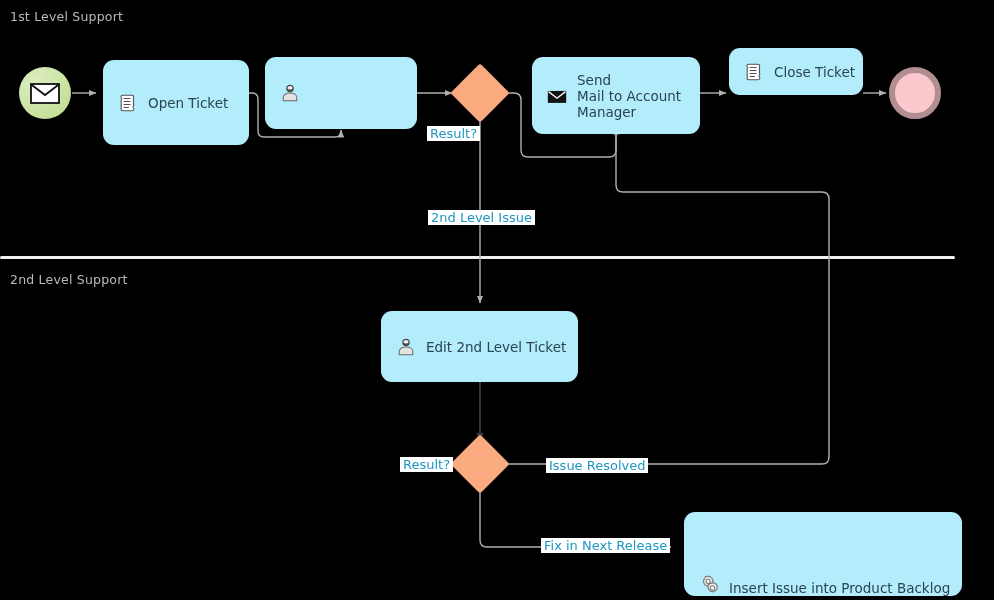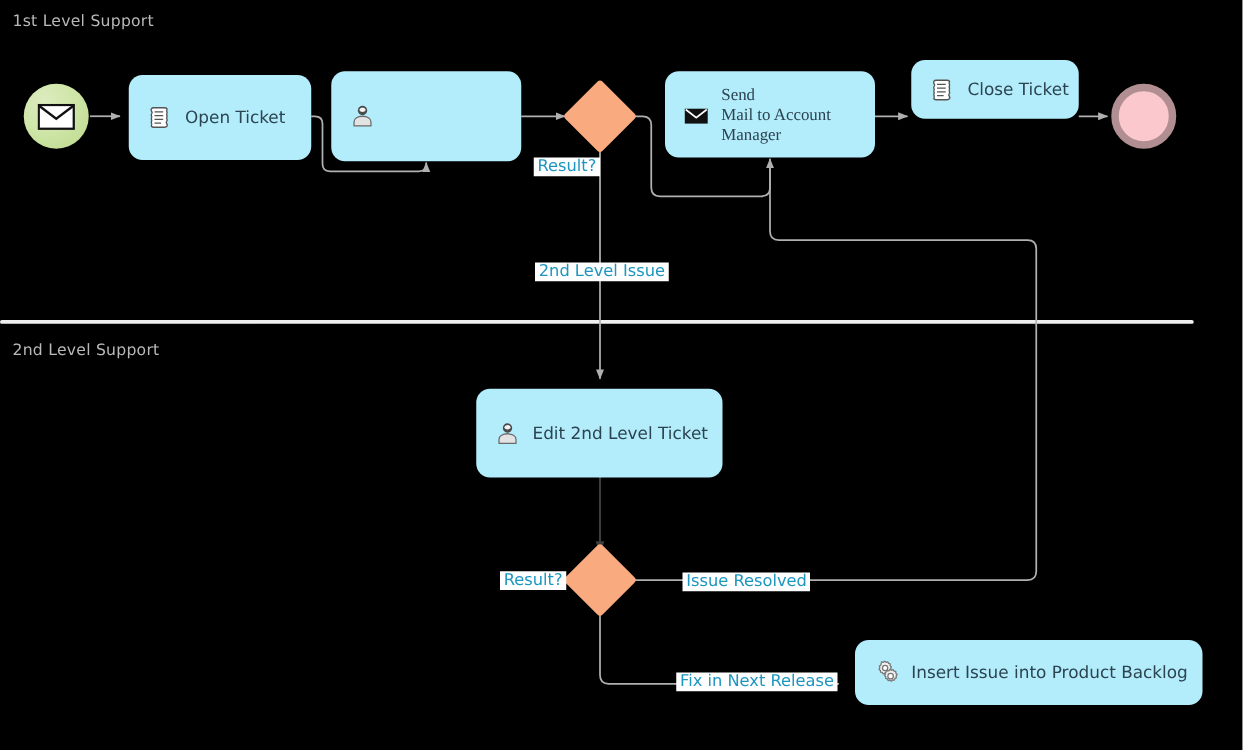--- a/index.html
+++ b/index.html
@@ -155,40 +155,40 @@
     <path class="flow" d="M480,492 L480,540 Q480,547 487,547 L671,547" marker-end="url(#ah)"></path>
   </svg>
 
   <div class="event start-event" style="left:19px; top:67px;">
     <svg class="t-icon" width="30" height="21" viewBox="0 0 30 21">
       <rect x="1" y="1" width="28" height="19" fill="#ffffff" stroke="#111111" stroke-width="1.8"></rect>
       <path d="M1.5,1.8 L15,12 L28.5,1.8" fill="none" stroke="#111111" stroke-width="1.8"></path>
     </svg>
   </div>
 
-  <div class="task" style="left:103px; top:60px; width:146px; height:68px;">
+  <div class="task" style="left:103px; top:60px; width:146px; height:85px;">
     <svg class="t-icon" viewBox="0 0 24 24">
       <path d="M6.5,3.5 C4.6,3.5 3.6,5 4.6,6.3 C5.4,7.3 5.4,8 4.6,9 C3.6,10.3 5.4,11 4.6,12.3 C3.8,13.5 5.4,14.2 4.6,15.4 C3.8,16.6 5.4,17.4 4.6,18.6 C4.0,19.5 4.8,20.5 6.5,20.5 L16,20.5 C18,20.5 19,19 18,17.7 C17.2,16.7 17.2,16 18,15 C19,13.7 17.2,13 18,11.7 C18.8,10.5 17.2,9.8 18,8.6 C18.8,7.4 17.2,6.6 18,5.4 C18.6,4.5 17.8,3.5 16,3.5 Z" fill="#ffffff" stroke="#555555" stroke-width="1.2" stroke-linejoin="round"></path>
       <path d="M7.2,7 L14.8,7 M7.2,10.3 L14.8,10.3 M7.2,13.6 L14.8,13.6 M7.2,16.9 L13,16.9" stroke="#555555" stroke-width="1.1" fill="none"></path>
     </svg>
     <div class="t-label">Open Ticket</div>
   </div>
 
   <div class="task" style="left:265px; top:57px; width:152px; height:72px;">
     <svg class="t-icon" viewBox="0 0 24 24">
       <circle cx="12" cy="7" r="4.1" fill="#4b4b4b"></circle>
       <path d="M12,4.3 a3.1,3.1 0 0 1 2.9,2.2 a3.3,3.3 0 0 1 -5.8,0 A3.1,3.1 0 0 1 12,4.3 Z" fill="#f4f4f4"></path>
       <path d="M4.6,20.5 L4.6,17 C4.6,13.9 7.9,12 12,12 C16.1,12 19.4,13.9 19.4,17 L19.4,20.5 Z" fill="#e3e3e3" stroke="#6a6a6a" stroke-width="1.1" stroke-linejoin="round"></path>
     </svg>
   </div>
 
   <div class="gateway" style="left:459px; top:72px;"></div>
   <div class="flow-label" style="left:427px; top:126px;">Result?</div>
 
-  <div class="task" style="left:532px; top:57px; width:168px; height:69px;font-family:Liberation Serif, serif;">
+  <div class="task" style="left:532px; top:57px; width:168px; height:77px;">
     <svg class="t-icon" viewBox="0 0 24 24">
       <rect x="2" y="6.5" width="20" height="13" fill="#111111"></rect>
       <path d="M2.8,7.2 L12,14.4 L21.2,7.2" fill="none" stroke="#ffffff" stroke-width="1.5"></path>
     </svg>
     <div class="t-label">Send
 Mail to Account
 Manager</div>
   </div>
 
   <div class="task" style="left:729px; top:48px; width:134px; height:47px;">
@@ -212,21 +212,21 @@
     <div class="t-label">Edit 2nd Level Ticket</div>
   </div>
 
   <div class="gateway" style="left:459px; top:443px;"></div>
   <div class="flow-label" style="left:400px; top:457px;">Result?</div>
 
   <div class="flow-label" style="left:546px; top:458px;">Issue Resolved</div>
 
   <div class="flow-label" style="left:541px; top:538px;">Fix in Next Release</div>
 
-  <div class="task" style="left:684px; top:512px; width:278px; height:52px;">
+  <div class="task" style="left:684px; top:512px; width:278px; height:84px;align-items:flex-end;">
     <svg class="t-icon" viewBox="0 0 24 24">
       <g fill="#efefef" stroke="#777777" stroke-width="1.1" stroke-linejoin="round">
         <path d="M8.0,2.6 l1.5,0.5 l1.2,-1.0 l1.2,1.0 l1.5,-0.4 l0.6,1.4 l1.5,0.4 l-0.1,1.6 l1.2,1.0 l-0.8,1.3 l0.5,1.5 l-1.4,0.7 l-0.2,1.5 l-1.5,0.1 l-1.0,1.2 l-1.4,-0.7 l-1.5,0.5 l-0.8,-1.3 l-1.5,-0.2 l-0.1,-1.5 l-1.2,-1.0 l0.7,-1.4 l-0.4,-1.5 l1.3,-0.7 l0.3,-1.5 Z"></path>
         <circle cx="11.0" cy="8.0" r="2.3" fill="#ffffff"></circle>
       </g>
       <g fill="#efefef" stroke="#777777" stroke-width="1.1" stroke-linejoin="round">
         <path d="M12.6,10.2 l1.6,0.3 l1.0,-1.2 l1.3,0.8 l1.5,-0.6 l0.8,1.3 l1.5,0.2 l0.1,1.6 l1.1,1.1 l-0.9,1.3 l0.3,1.5 l-1.4,0.6 l-0.4,1.5 l-1.6,-0.1 l-1.1,1.1 l-1.3,-0.9 l-1.5,0.3 l-0.6,-1.4 l-1.5,-0.4 l0.1,-1.5 l-1.1,-1.1 l0.9,-1.3 l-0.3,-1.5 l1.4,-0.6 Z"></path>
         <circle cx="15.8" cy="15.2" r="2.4" fill="#ffffff"></circle>
       </g>
     </svg>

